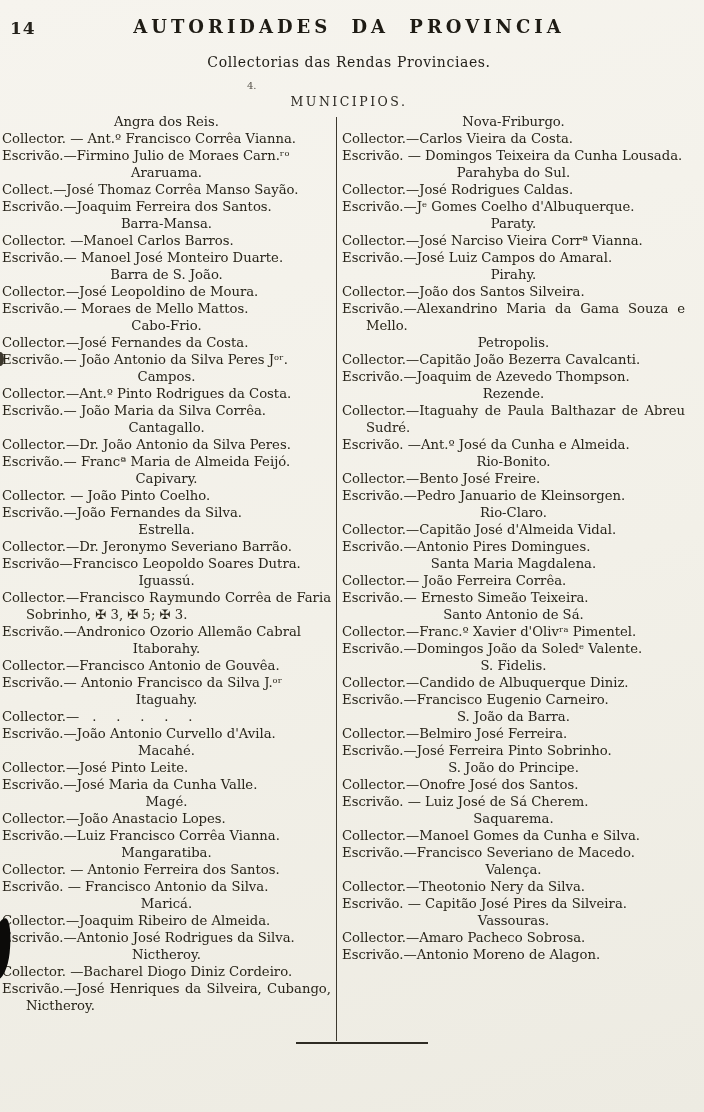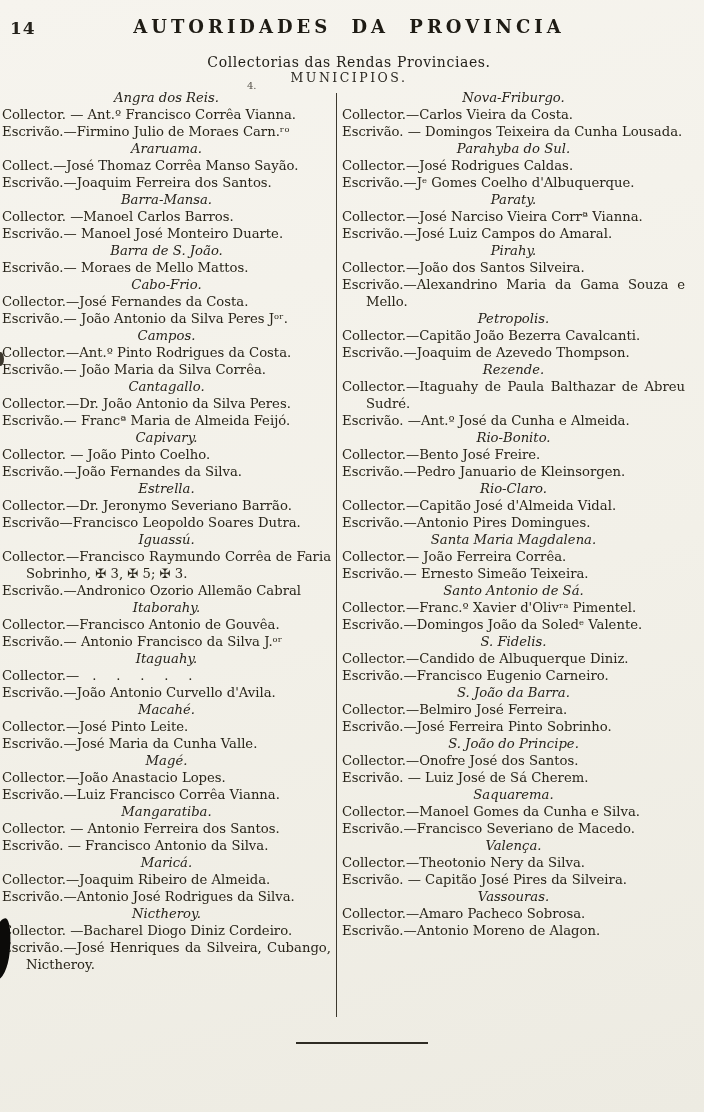--- a/index.html
+++ b/index.html
@@ -51,21 +51,21 @@
     color: #23201a;
   }
   .gathering-mark {
     position: absolute;
     left: 247px;
     top: 80px;
     font-size: 10px;
     color: #57534a;
   }
   .section-title {
-    margin: 0 0 4px 0;
+    margin: 24px 0 4px 0;
     text-align: center;
     font-size: 12.5px;
     font-weight: normal;
     letter-spacing: 2.5px;
     color: #2a2720;
   }
   .columns {
     display: flex;
     align-items: stretch;
     min-height: 928px;
@@ -83,21 +83,20 @@
     width: 348px;
     padding-left: 5px;
   }
   .divider {
     width: 1px;
     background: #3c382e;
     margin-top: 4px;
   }
   .muni-name {
     text-align: center;
-    font-style: italic;
     color: #26231c;
   }
   .entry {
     text-align: justify;
     padding-left: 24px;
     text-indent: -24px;
     color: #282419;
   }
   .bottom-rule {
     position: absolute;
@@ -155,20 +154,21 @@
           <div class="entry">Collect.—José Thomaz Corrêa Manso Sayão.</div>
           <div class="entry">Escrivão.—Joaquim Ferreira dos Santos.</div>
         </div>
         <div class="municipality">
           <div class="muni-name">Barra-Mansa.</div>
           <div class="entry">Collector. —Manoel Carlos Barros.</div>
           <div class="entry">Escrivão.— Manoel José Monteiro Duarte.</div>
         </div>
         <div class="municipality">
           <div class="muni-name">Barra de S. João.</div>
+          <div class="entry">Collector.—José Leopoldino de Moura.</div>
           <div class="entry">Escrivão.— Moraes de Mello Mattos.</div>
         </div>
         <div class="municipality">
           <div class="muni-name">Cabo-Frio.</div>
           <div class="entry">Collector.—José Fernandes da Costa.</div>
           <div class="entry">Escrivão.— João Antonio da Silva Peres Jᵒʳ.</div>
         </div>
         <div class="municipality">
           <div class="muni-name">Campos.</div>
           <div class="entry">Collector.—Ant.º Pinto Rodrigues da Costa.</div>

